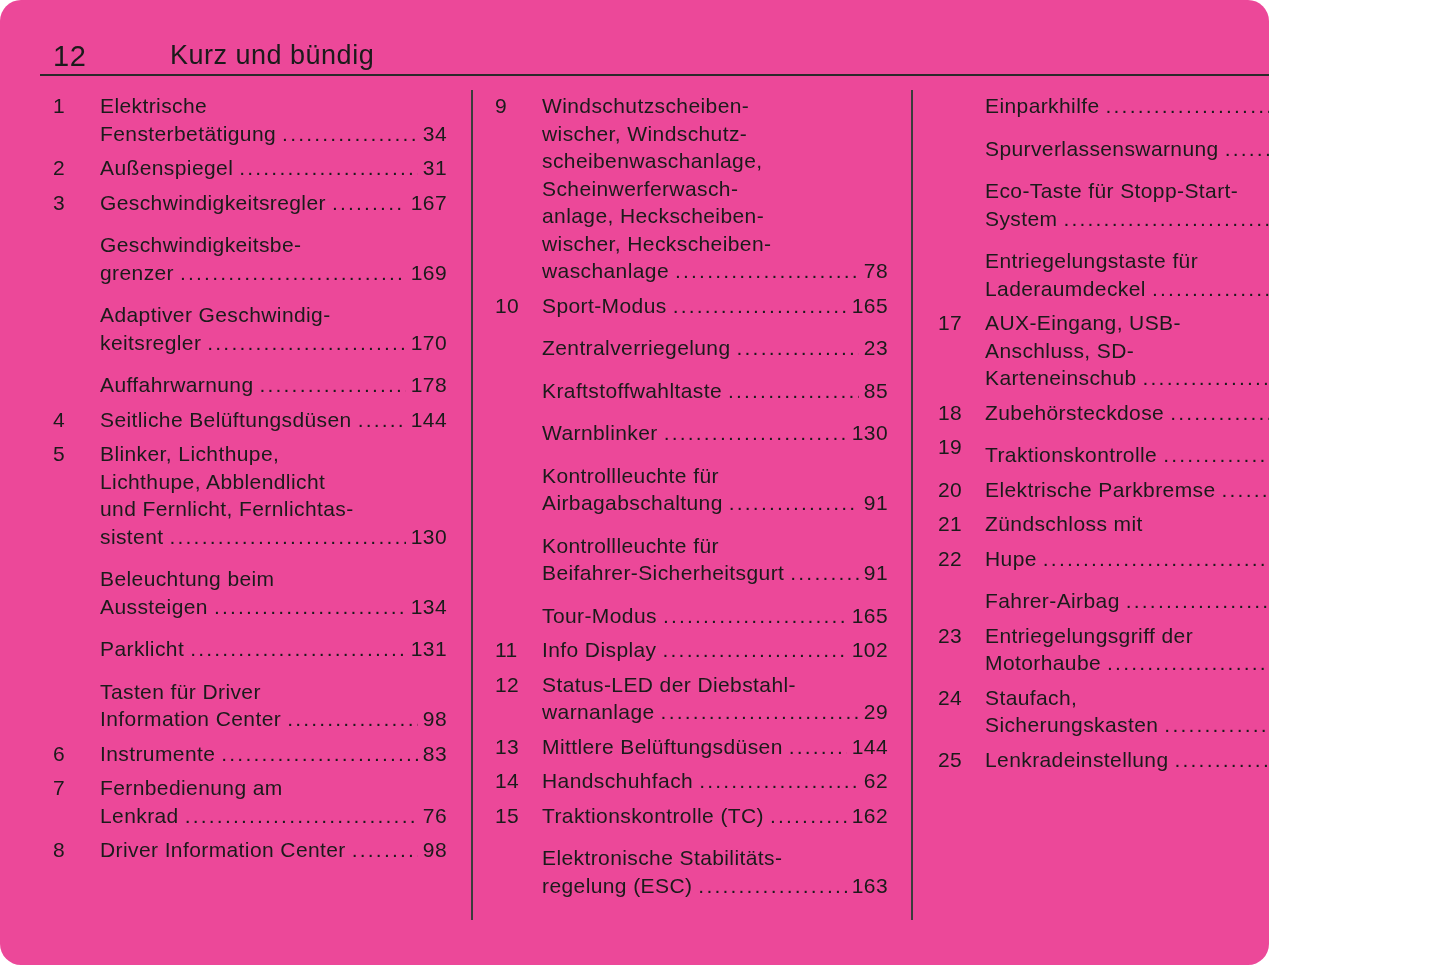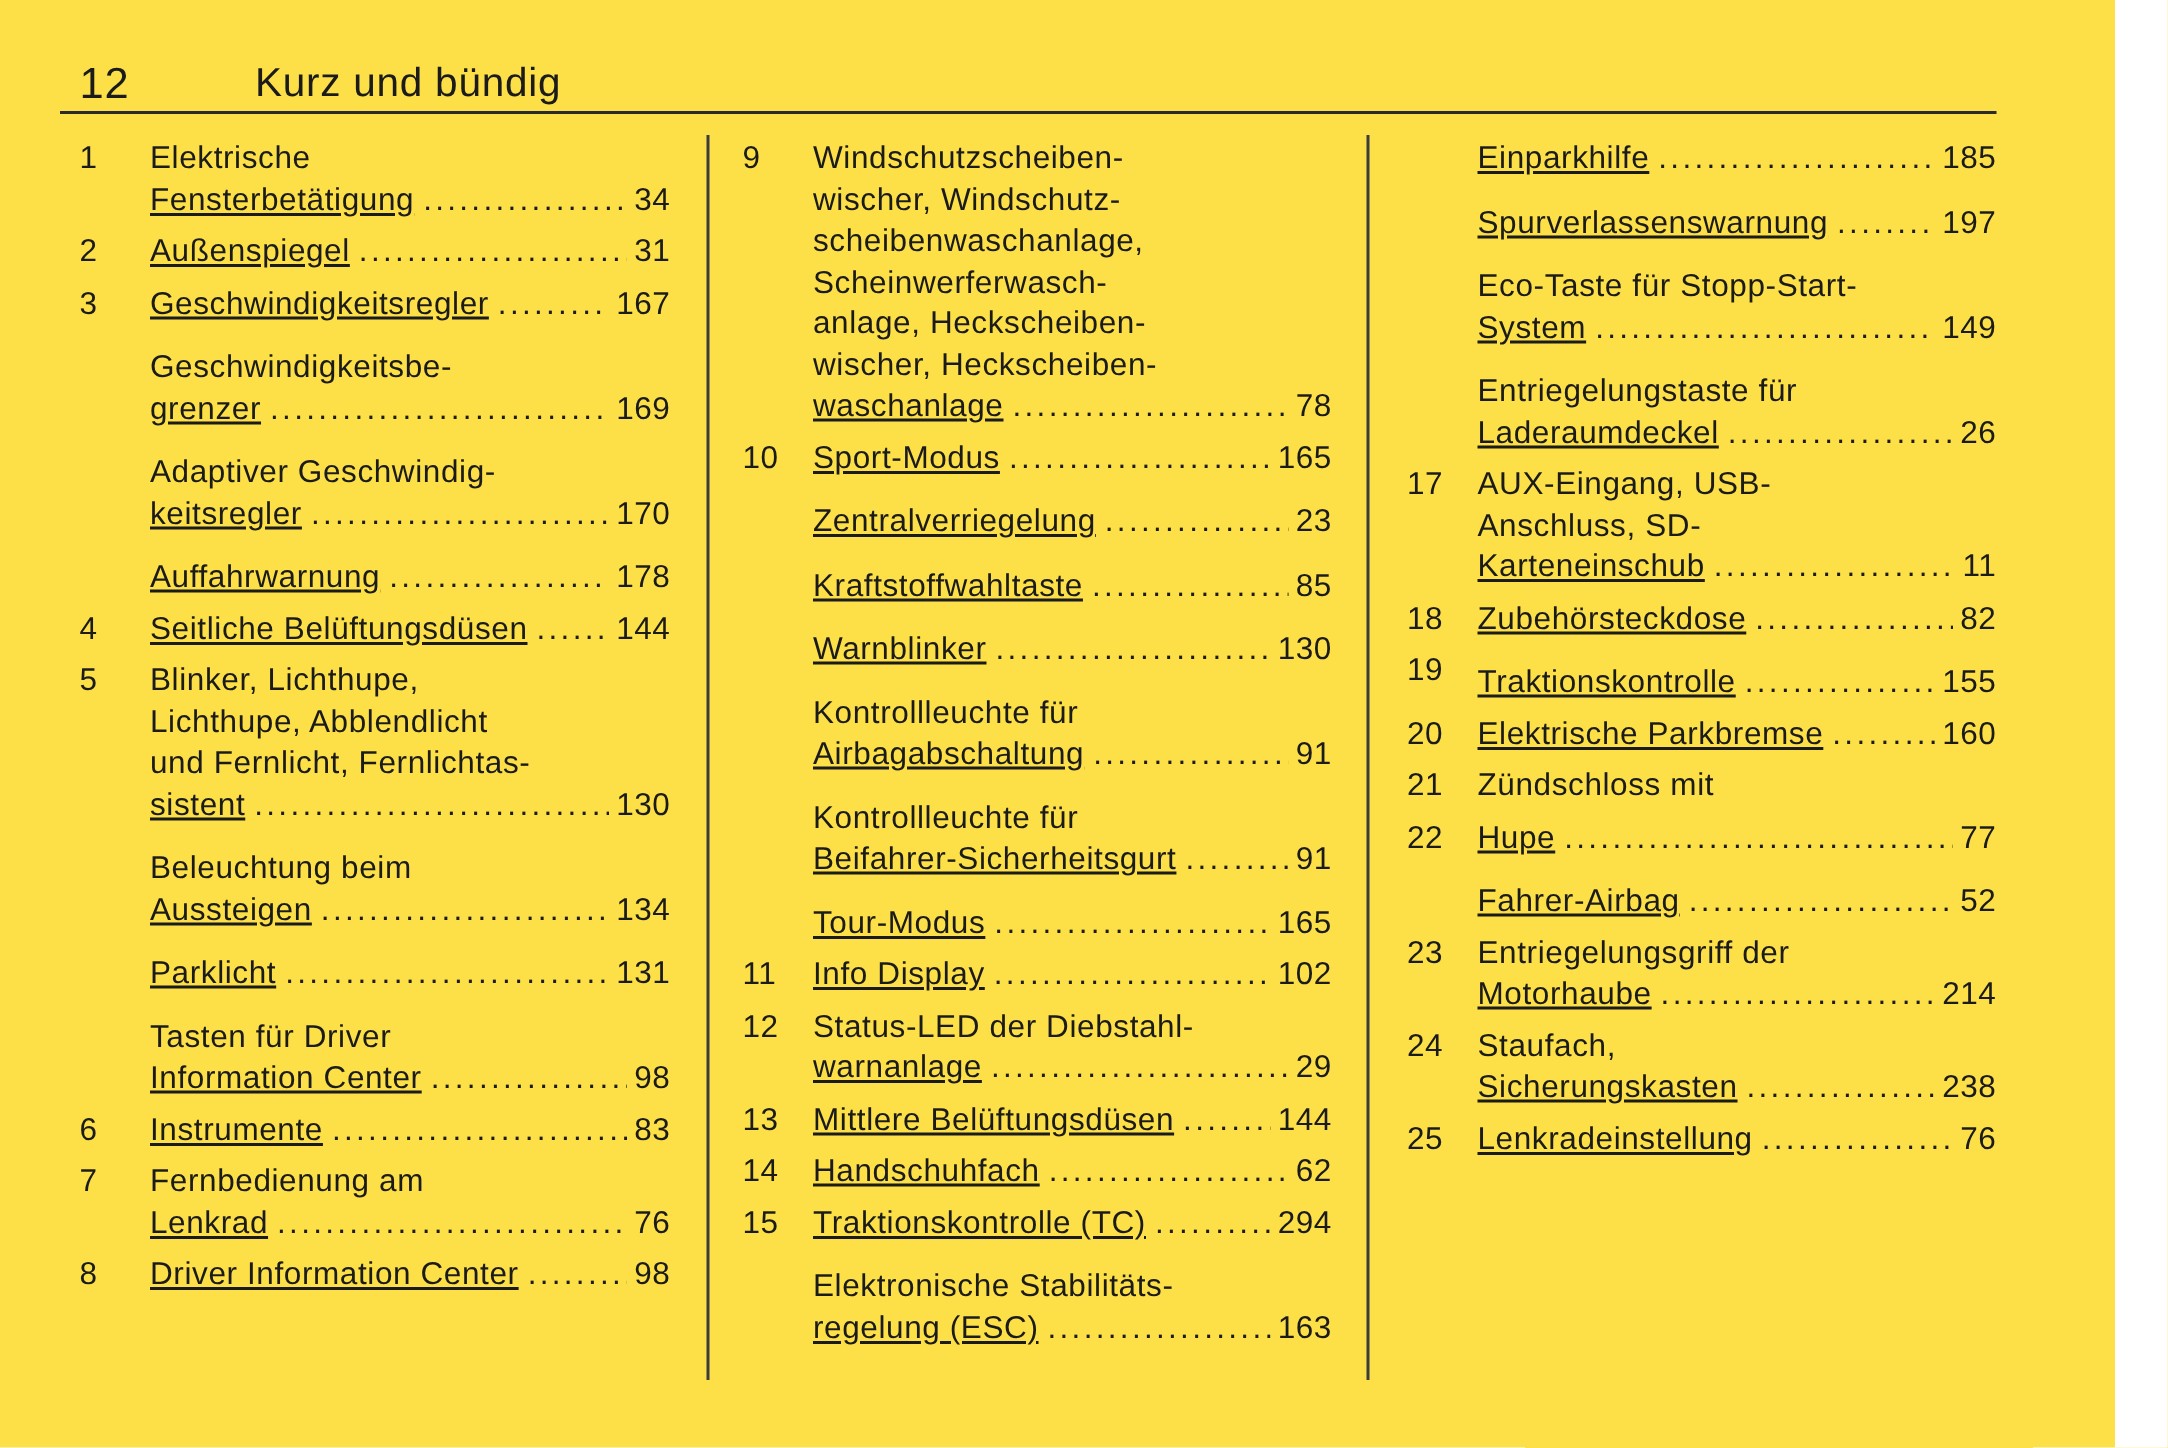--- a/index.html
+++ b/index.html
@@ -8,24 +8,25 @@
     background: #ffffff;
   }
   body {
     width: 1445px;
     height: 965px;
     font-family: "Liberation Sans", sans-serif;
     color: #1b1b1b;
   }
   .page {
     position: relative;
-    width: 1410px;
+    width: 1269px;
     height: 965px;
-    background: #fde047;
+    background: #ec4899;
     overflow: hidden;
+    border-radius: 21px;
   }
   .hdr-num {
     position: absolute;
     left: 53px;
     top: 40px;
     font-size: 29px;
     letter-spacing: 0.5px;
   }
   .hdr-title {
     position: absolute;
@@ -71,21 +72,21 @@
   .num {
     position: absolute;
     left: 0;
     top: 0;
   }
   .line { white-space: nowrap; }
   .lastline {
     display: flex;
     align-items: baseline;
   }
-  .label { white-space: nowrap; flex: 0 0 auto; text-decoration: underline; }
+  .label { white-space: nowrap; flex: 0 0 auto; }
   .dots {
     flex: 1 1 auto;
     overflow: hidden;
     white-space: nowrap;
     margin-left: 6px;
     min-width: 12px;
     letter-spacing: 2.2px;
   }
   .dots::before {
     content: "....................................................................................................";
@@ -319,21 +320,21 @@
           <span class="label">Handschuhfach</span>
           <span class="dots"></span>
           <span class="pgnum">62</span>
         </div>
       </div>
       <div class="entry numbered">
         <span class="num">15</span>
         <div class="lastline">
           <span class="label">Traktionskontrolle (TC)</span>
           <span class="dots"></span>
-          <span class="pgnum">294</span>
+          <span class="pgnum">162</span>
         </div>
       </div>
       <div class="entry unnumbered">
         <div class="line">Elektronische Stabilitäts-</div>
         <div class="lastline">
           <span class="label">regelung (ESC)</span>
           <span class="dots"></span>
           <span class="pgnum">163</span>
         </div>
       </div>

